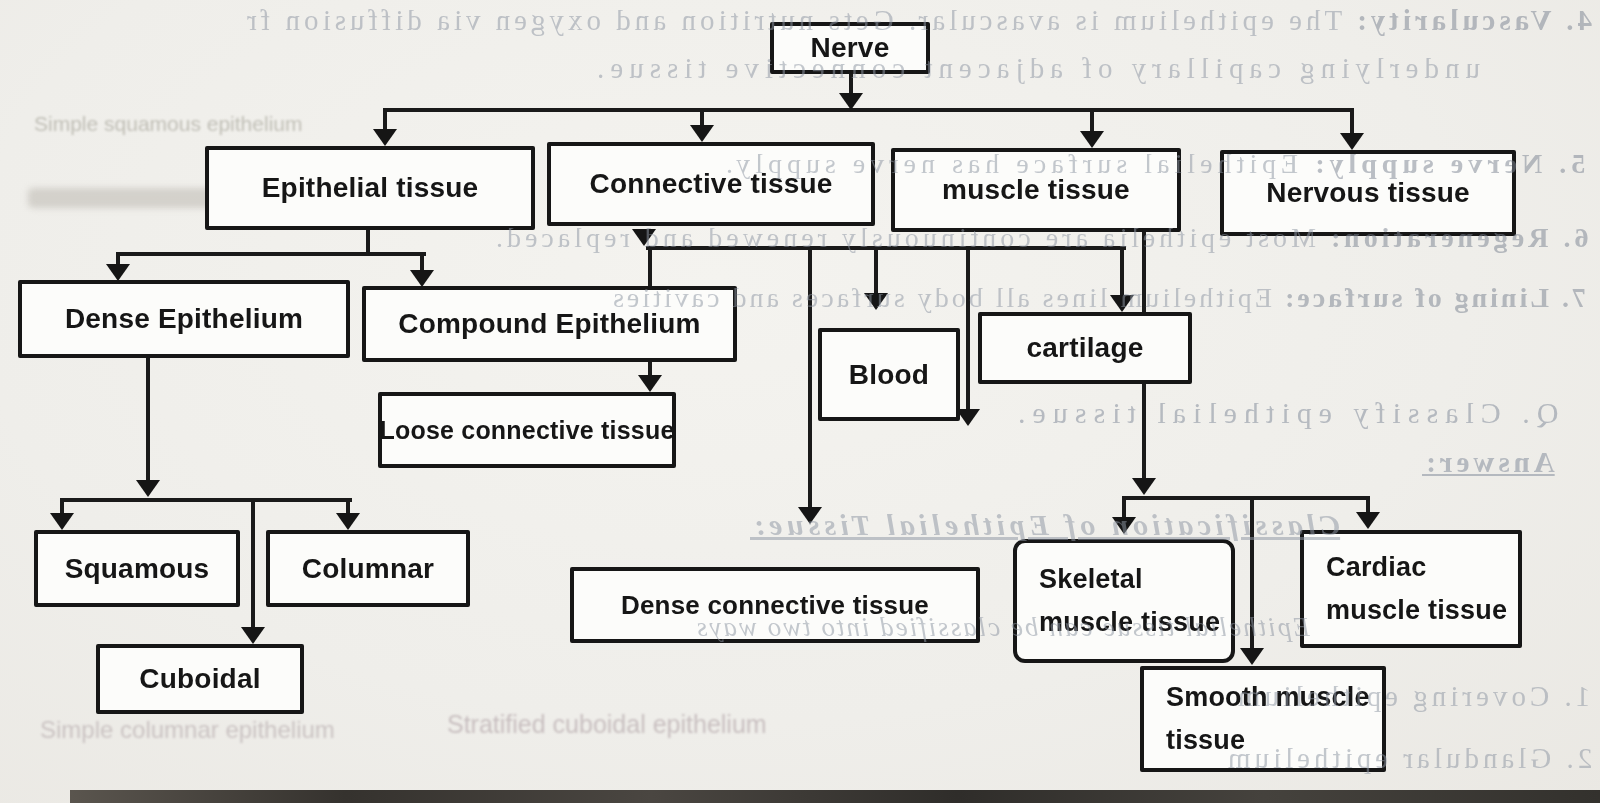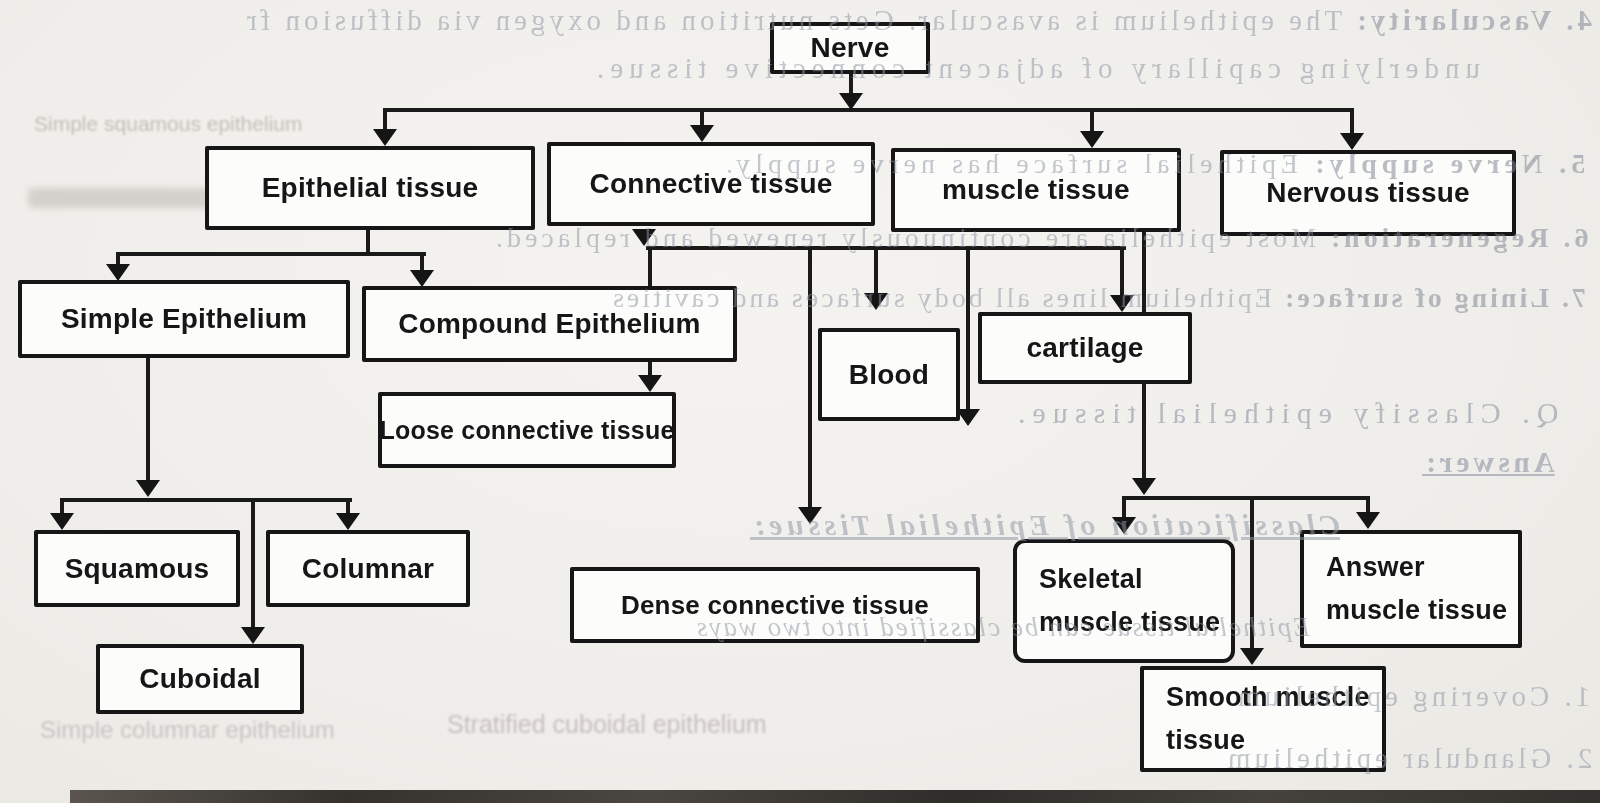--- a/index.html
+++ b/index.html
@@ -116,21 +116,21 @@
   <div class="node" style="left:547px;top:142px;width:328px;height:84px;">
       <span>Connective tissue</span>
     </div>
   <div class="node" style="left:891px;top:148px;width:290px;height:84px;">
       <span>muscle tissue</span>
     </div>
   <div class="node" style="left:1196px;top:150px;width:296px;height:86px;margin-left:24px;">
       <span>Nervous tissue</span>
     </div>
   <div class="node" style="left:18px;top:280px;width:332px;height:78px;">
-      <span>Simple Epithelium</span>
+      <span>Dense Epithelium</span>
     </div>
   <div class="node" style="left:362px;top:286px;width:375px;height:76px;">
       <span>Compound Epithelium</span>
     </div>
   <div class="node" style="left:818px;top:328px;width:142px;height:93px;">
       <span>Blood</span>
     </div>
   <div class="node" style="left:978px;top:312px;width:214px;height:72px;">
       <span>cartilage</span>
     </div>
@@ -146,21 +146,21 @@
   <div class="node" style="left:96px;top:644px;width:208px;height:70px;">
       <span>Cuboidal</span>
     </div>
   <div class="node fs26" style="left:570px;top:524px;width:410px;height:76px;">
       <span>Dense connective tissue</span>
     </div>
   <div class="node al" style="left:1013px;top:539px;width:222px;height:124px;border-radius:12px;">
       <span>Skeletal muscle tissue</span>
     </div>
   <div class="node al" style="left:1300px;top:530px;width:222px;height:118px;">
-      <span>Answer muscle tissue</span>
+      <span>Cardiac muscle tissue</span>
     </div>
   <div class="node al" style="left:1140px;top:666px;width:246px;height:106px;">
       <span>Smooth muscle tissue</span>
     </div>
 
   <div class="bl" style="right:8px;top:4px;font-size:29px;letter-spacing:4px;">
     <b>4. Vascularity:</b><span> The epithelium is avascular. Gets nutrition and oxygen via diffusion fr</span>
   </div>
   <div class="bl" style="right:120px;top:52px;font-size:29px;letter-spacing:6px;">
     <span>underlying capillary of adjacent connective tissue.</span>

